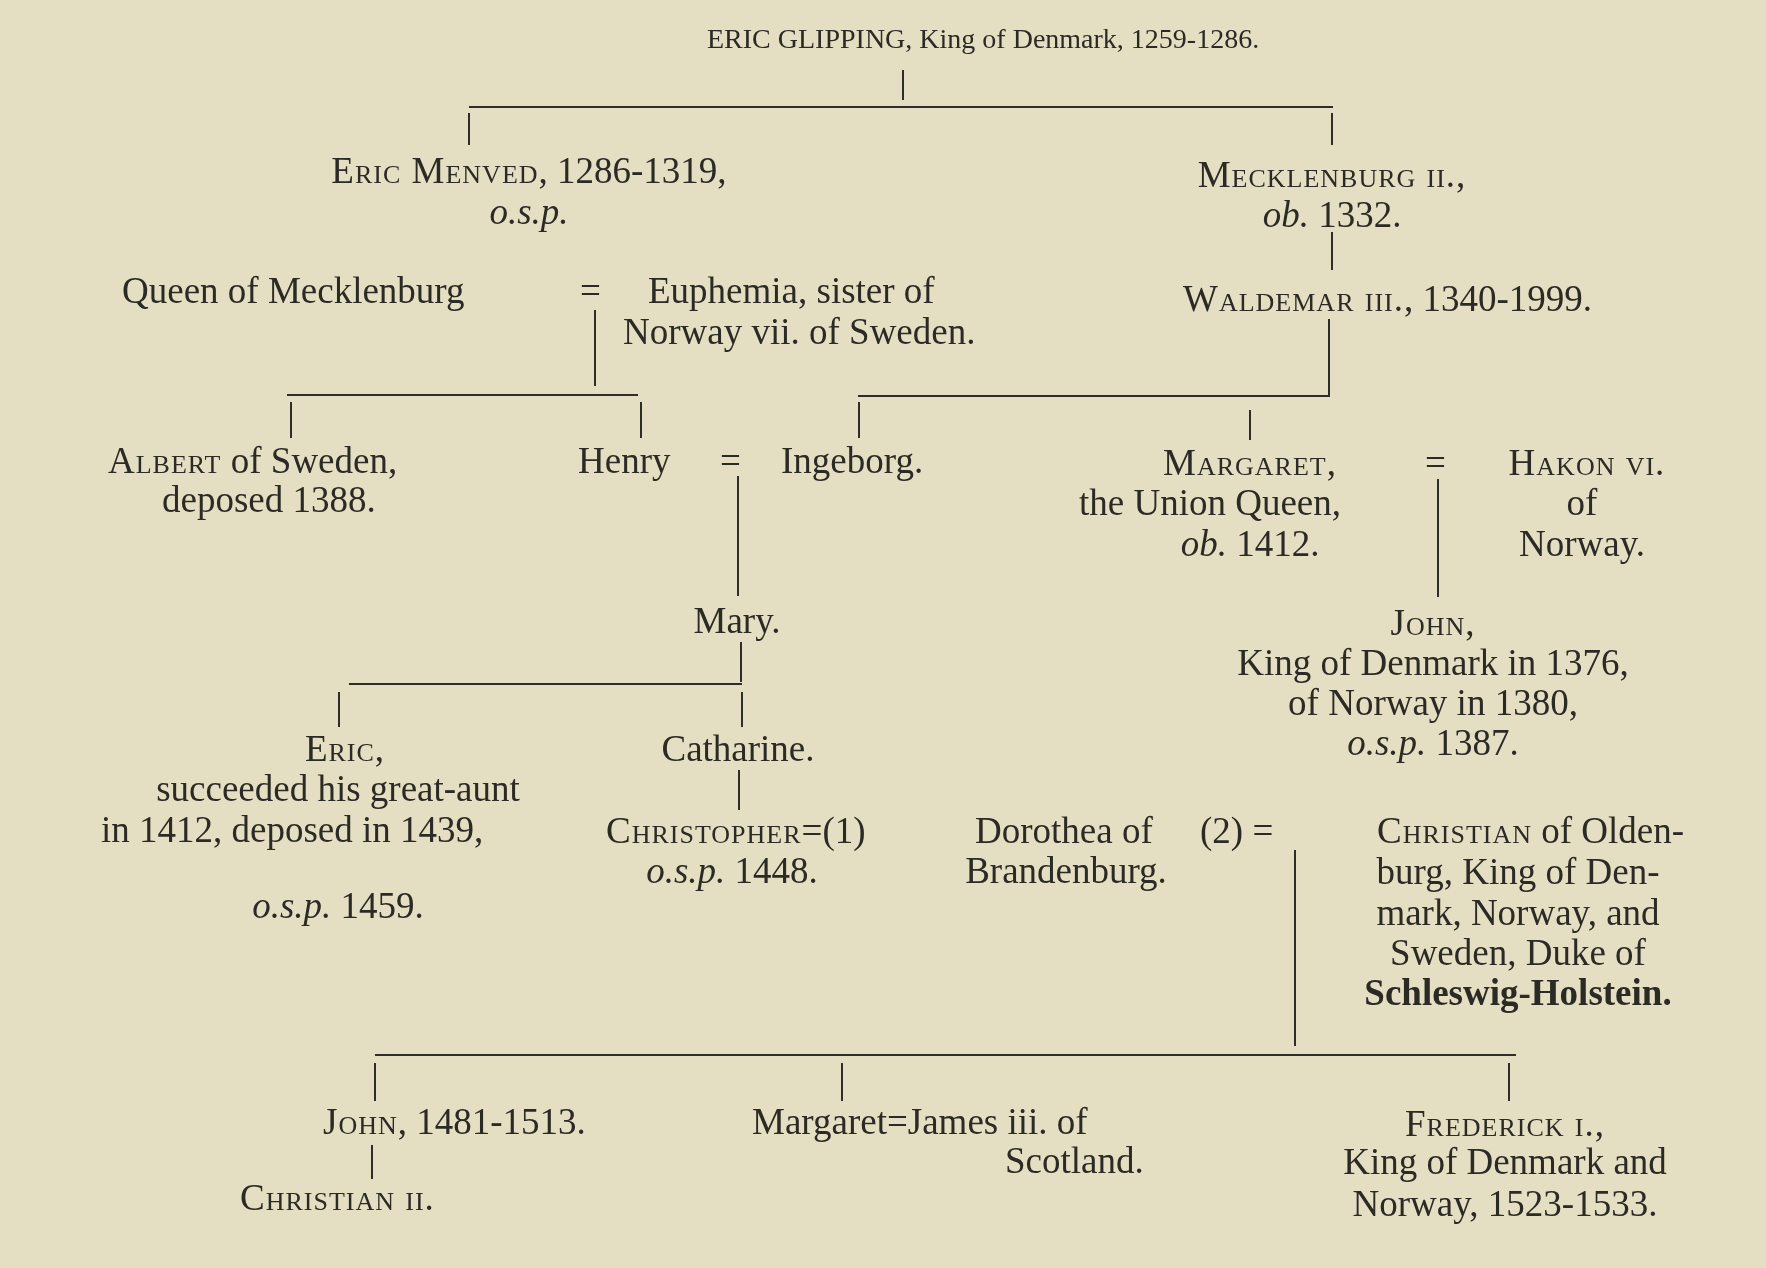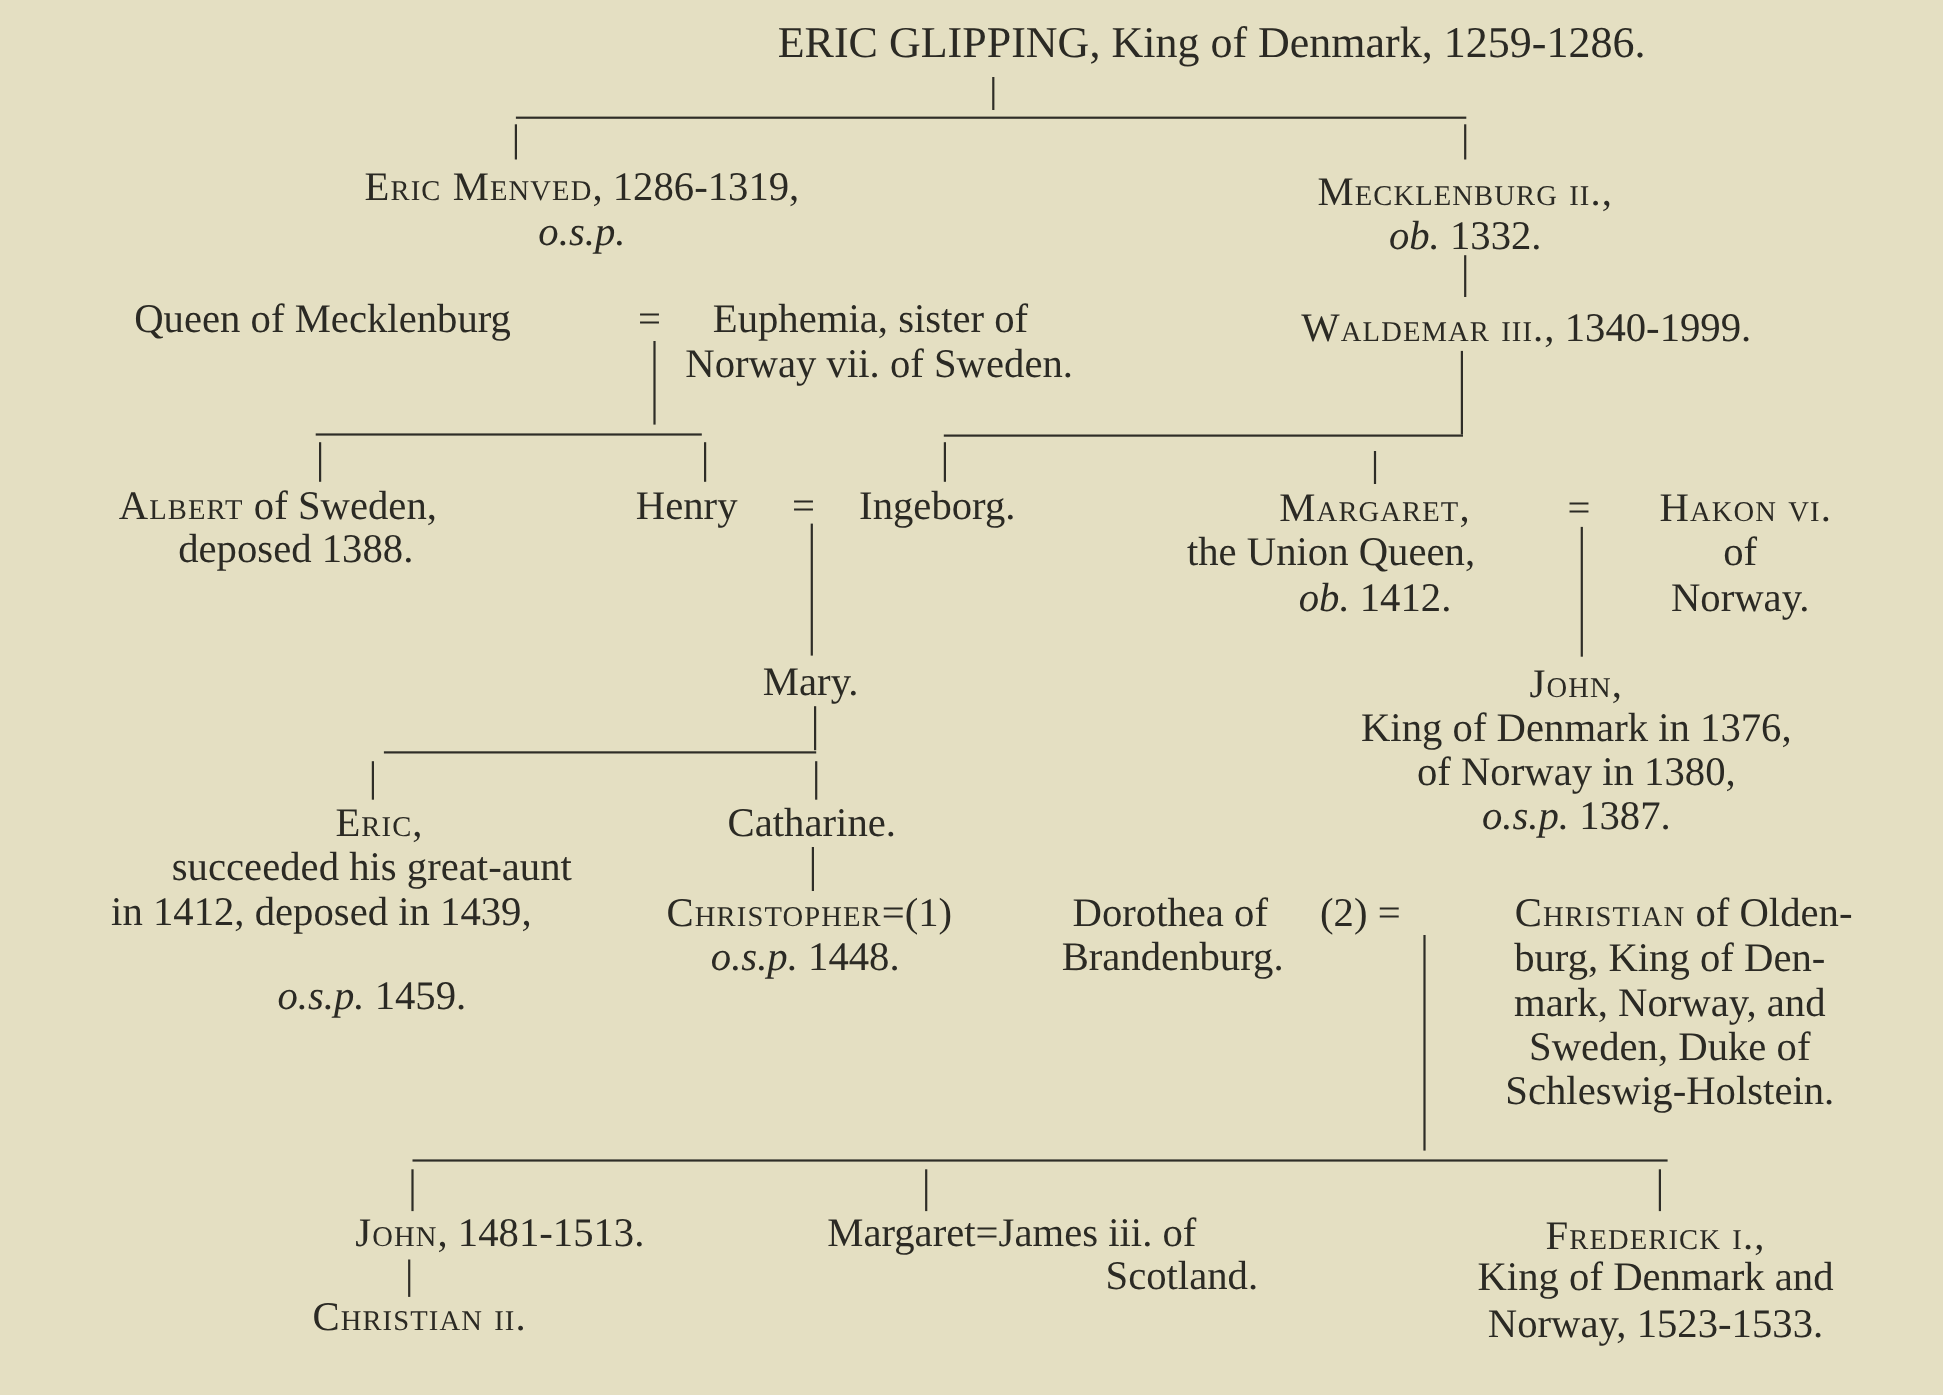--- a/index.html
+++ b/index.html
@@ -12,21 +12,21 @@
   .t { position: absolute; white-space: nowrap; font-size: 37px; line-height: 41px; }
   .c { text-align: center; }
   .sc { font-variant: small-caps; letter-spacing: 1px; }
   .it { font-style: italic; }
   .v { position: absolute; width: 2px; background: #2e2d27; }
   .h { position: absolute; height: 2px; background: #2e2d27; }
 </style>
 </head>
 <body>
 
-<div class="t" style="left:707px; top:18px; font-size:40px;">
+<div class="t" style="left:707px; top:18px; font-size:28px;">
   <span>ERIC GLIPPING</span><span>, King of Denmark, 1259-1286.</span>
 </div>
 <div class="v" style="left:902px; top:70px; height:30px;"></div>
 <div class="h" style="left:469px; top:106px; width:864px;"></div>
 <div class="v" style="left:468px; top:113px; height:32px;"></div>
 <div class="v" style="left:1331px; top:113px; height:32px;"></div>
 
 <div class="t c" style="left:279px; width:500px; top:150px;">
   <span class="sc">Eric Menved</span><span>, 1286-1319,</span>
 </div>
@@ -120,31 +120,31 @@
 <div class="t c" style="left:916px; width:300px; top:850px;">Brandenburg.</div>
 <div class="t" style="left:1200px; top:810px;">(2) =</div>
 <div class="v" style="left:1294px; top:850px; height:196px;"></div>
 
 <div class="t" style="left:1377px; top:810px;">
   <span class="sc">Christian</span><span> of Olden-</span>
 </div>
 <div class="t c" style="left:1318px; width:400px; top:851px;">burg, King of Den-</div>
 <div class="t c" style="left:1318px; width:400px; top:892px;">mark, Norway, and</div>
 <div class="t c" style="left:1318px; width:400px; top:932px;">Sweden, Duke of</div>
-<div class="t c" style="left:1318px; width:400px; top:972px;">Schleswig-Holstein.</div>
+<div class="t c" style="left:1318px; width:400px; top:972px;font-weight:bold;">Schleswig-Holstein.</div>
 
 <div class="h" style="left:375px; top:1054px; width:1141px;"></div>
 <div class="v" style="left:374px; top:1063px; height:38px;"></div>
 <div class="v" style="left:841px; top:1063px; height:38px;"></div>
 <div class="v" style="left:1508px; top:1063px; height:38px;"></div>
 
 <div class="t" style="left:323px; top:1101px;">
   <span class="sc">John</span><span>, 1481-1513.</span>
 </div>
 <div class="v" style="left:371px; top:1145px; height:34px;"></div>
-<div class="t sc" style="left:240px; top:1177px;margin-left:44px;">Christian ii.</div>
+<div class="t sc" style="left:240px; top:1177px;">Christian ii.</div>
 
 <div class="t" style="left:752px; top:1101px;">Margaret=James iii. of</div>
 <div class="t" style="left:1005px; top:1140px;">Scotland.</div>
 
 <div class="t c sc" style="left:1305px; width:400px; top:1103px;">Frederick i.,</div>
 <div class="t c" style="left:1305px; width:400px; top:1141px;">King of Denmark and</div>
 <div class="t c" style="left:1305px; width:400px; top:1183px;">Norway, 1523-1533.</div>
 
 </body></html>

